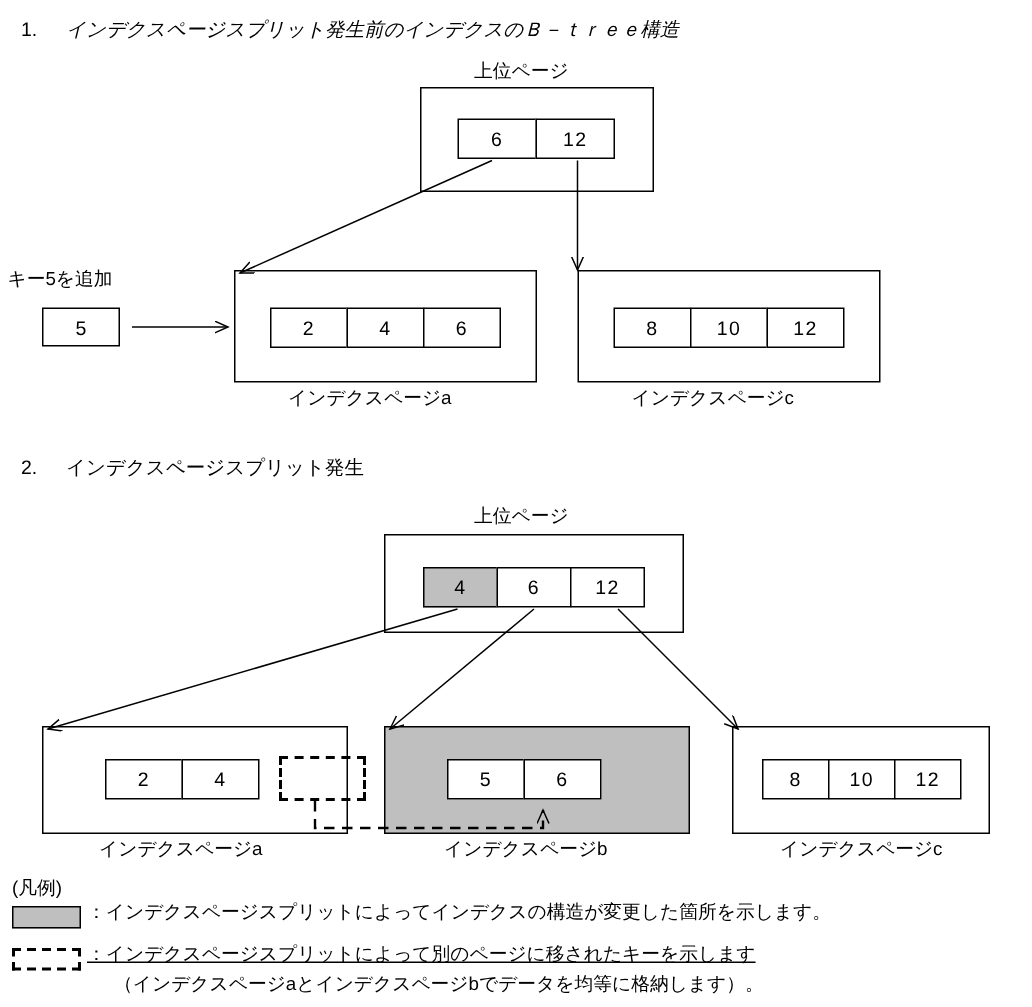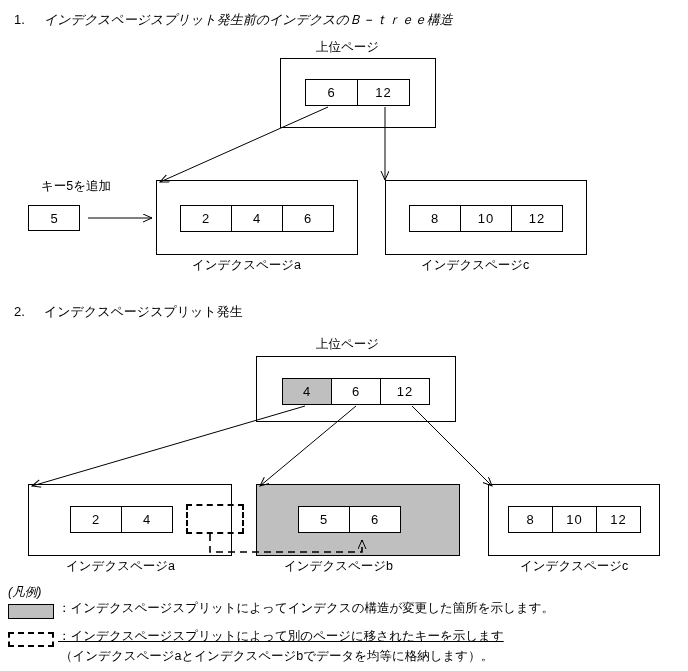--- a/index.html
+++ b/index.html
@@ -51,21 +51,21 @@
 <div class="abs caption" style="left:316px;top:40px;">
   <span>上位ページ</span>
 </div>
 
 <div class="pagebox" style="left:280px;top:58px;width:156px;height:70px;"></div>
 <div class="cells" style="left:305px;top:79px;">
   <div class="cell" style="width:53px;height:27px;">6</div>
   <div class="cell" style="width:53px;height:27px;">12</div>
 </div>
 
-<div class="abs caption" style="left:5px;top:179px;margin-left:36px;">
+<div class="abs caption" style="left:5px;top:179px;">
   <span>キー5を追加</span>
 </div>
 <div class="singlebox" style="left:28px;top:205px;width:52px;height:26px;">5</div>
 
 <div class="pagebox" style="left:156px;top:180px;width:202px;height:75px;"></div>
 <div class="cells" style="left:180px;top:205px;">
   <div class="cell" style="width:52px;height:27px;">2</div>
   <div class="cell" style="width:52px;height:27px;">4</div>
   <div class="cell" style="width:52px;height:27px;">6</div>
 </div>
@@ -109,46 +109,46 @@
 <div class="abs" style="left:186px;top:504px;width:58px;height:30px;border:2px dashed #000;box-sizing:border-box;"></div>
 <div class="abs caption" style="left:66px;top:559px;">
   <span>インデクスページa</span>
 </div>
 
 <div class="pagebox shaded" style="left:256px;top:484px;width:204px;height:72px;"></div>
 <div class="cells" style="left:298px;top:506px;">
   <div class="cell" style="width:52px;height:27px;">5</div>
   <div class="cell" style="width:52px;height:27px;">6</div>
 </div>
-<div class="abs caption" style="left:284px;top:559px;">
+<div class="abs caption" style="left:296px;top:559px;">
   <span>インデクスページb</span>
 </div>
 
 <div class="pagebox" style="left:488px;top:484px;width:172px;height:72px;"></div>
 <div class="cells" style="left:508px;top:506px;">
   <div class="cell" style="width:45px;height:27px;">8</div>
   <div class="cell" style="width:45px;height:27px;">10</div>
   <div class="cell" style="width:45px;height:27px;">12</div>
 </div>
 <div class="abs caption" style="left:520px;top:559px;">
   <span>インデクスページc</span>
 </div>
 
-<div class="abs legendtext" style="left:8px;top:584px;font-style:italic;">
+<div class="abs legendtext" style="left:8px;top:584px;">
   <span>(凡例)</span>
 </div>
 <div class="sw-gray" style="left:8px;top:604px;"></div>
 <div class="abs legendtext" style="left:58px;top:600px;">
   <span>：インデクスページスプリットによってインデクスの構造が変更した箇所を示します。</span>
 </div>
 <div class="sw-dash" style="left:8px;top:632px;"></div>
 <div class="abs legendtext" style="left:58px;top:628px;text-decoration:underline;">
   <span>：インデクスページスプリットによって別のページに移されたキーを示します</span>
 </div>
-<div class="abs legendtext" style="left:60px;top:648px;">
+<div class="abs legendtext" style="left:76px;top:648px;">
   <span>（インデクスページaとインデクスページbでデータを均等に格納します）。</span>
 </div>
 
 <svg class="overlay" viewBox="0 0 688 671">
   <defs>
     <marker id="arrowOpen" markerWidth="12" markerHeight="12" refX="9" refY="4" orient="auto" markerUnits="userSpaceOnUse">
       <path d="M0,0 L9,4 L0,8" fill="none" stroke="#000" stroke-width="1"></path>
     </marker>
   </defs>
 

